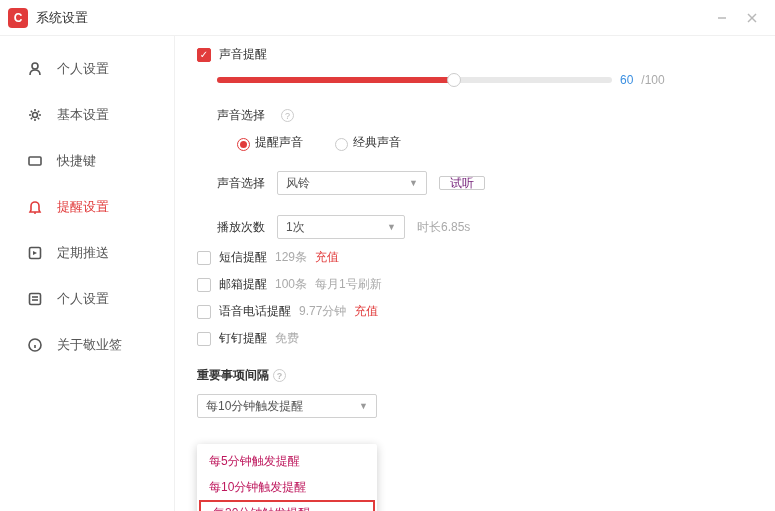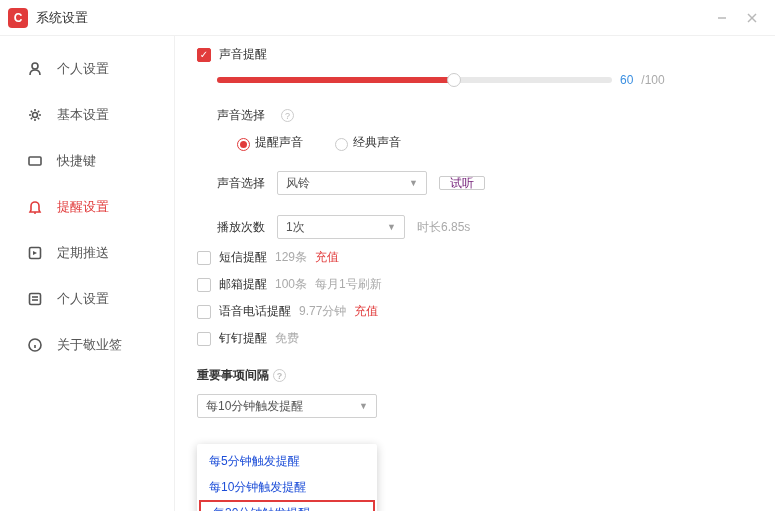--- a/index.html
+++ b/index.html
@@ -269,21 +269,21 @@
       background: #fff;
       box-shadow: 0 2px 10px rgba(0,0,0,0.2);
       border-radius: 2px;
       padding: 4px 0;
     }
     .dropdown-item {
       height: 26px;
       display: flex;
       align-items: center;
       padding: 0 12px;
-      color: #1d4ed8;
+      color: #be185d;
       cursor: pointer;
     }
     .dropdown-item.highlight {
       border: 2px solid #e13b3b;
       margin: 0 2px;
     }
   </style>
 </head>
 <body>
 

